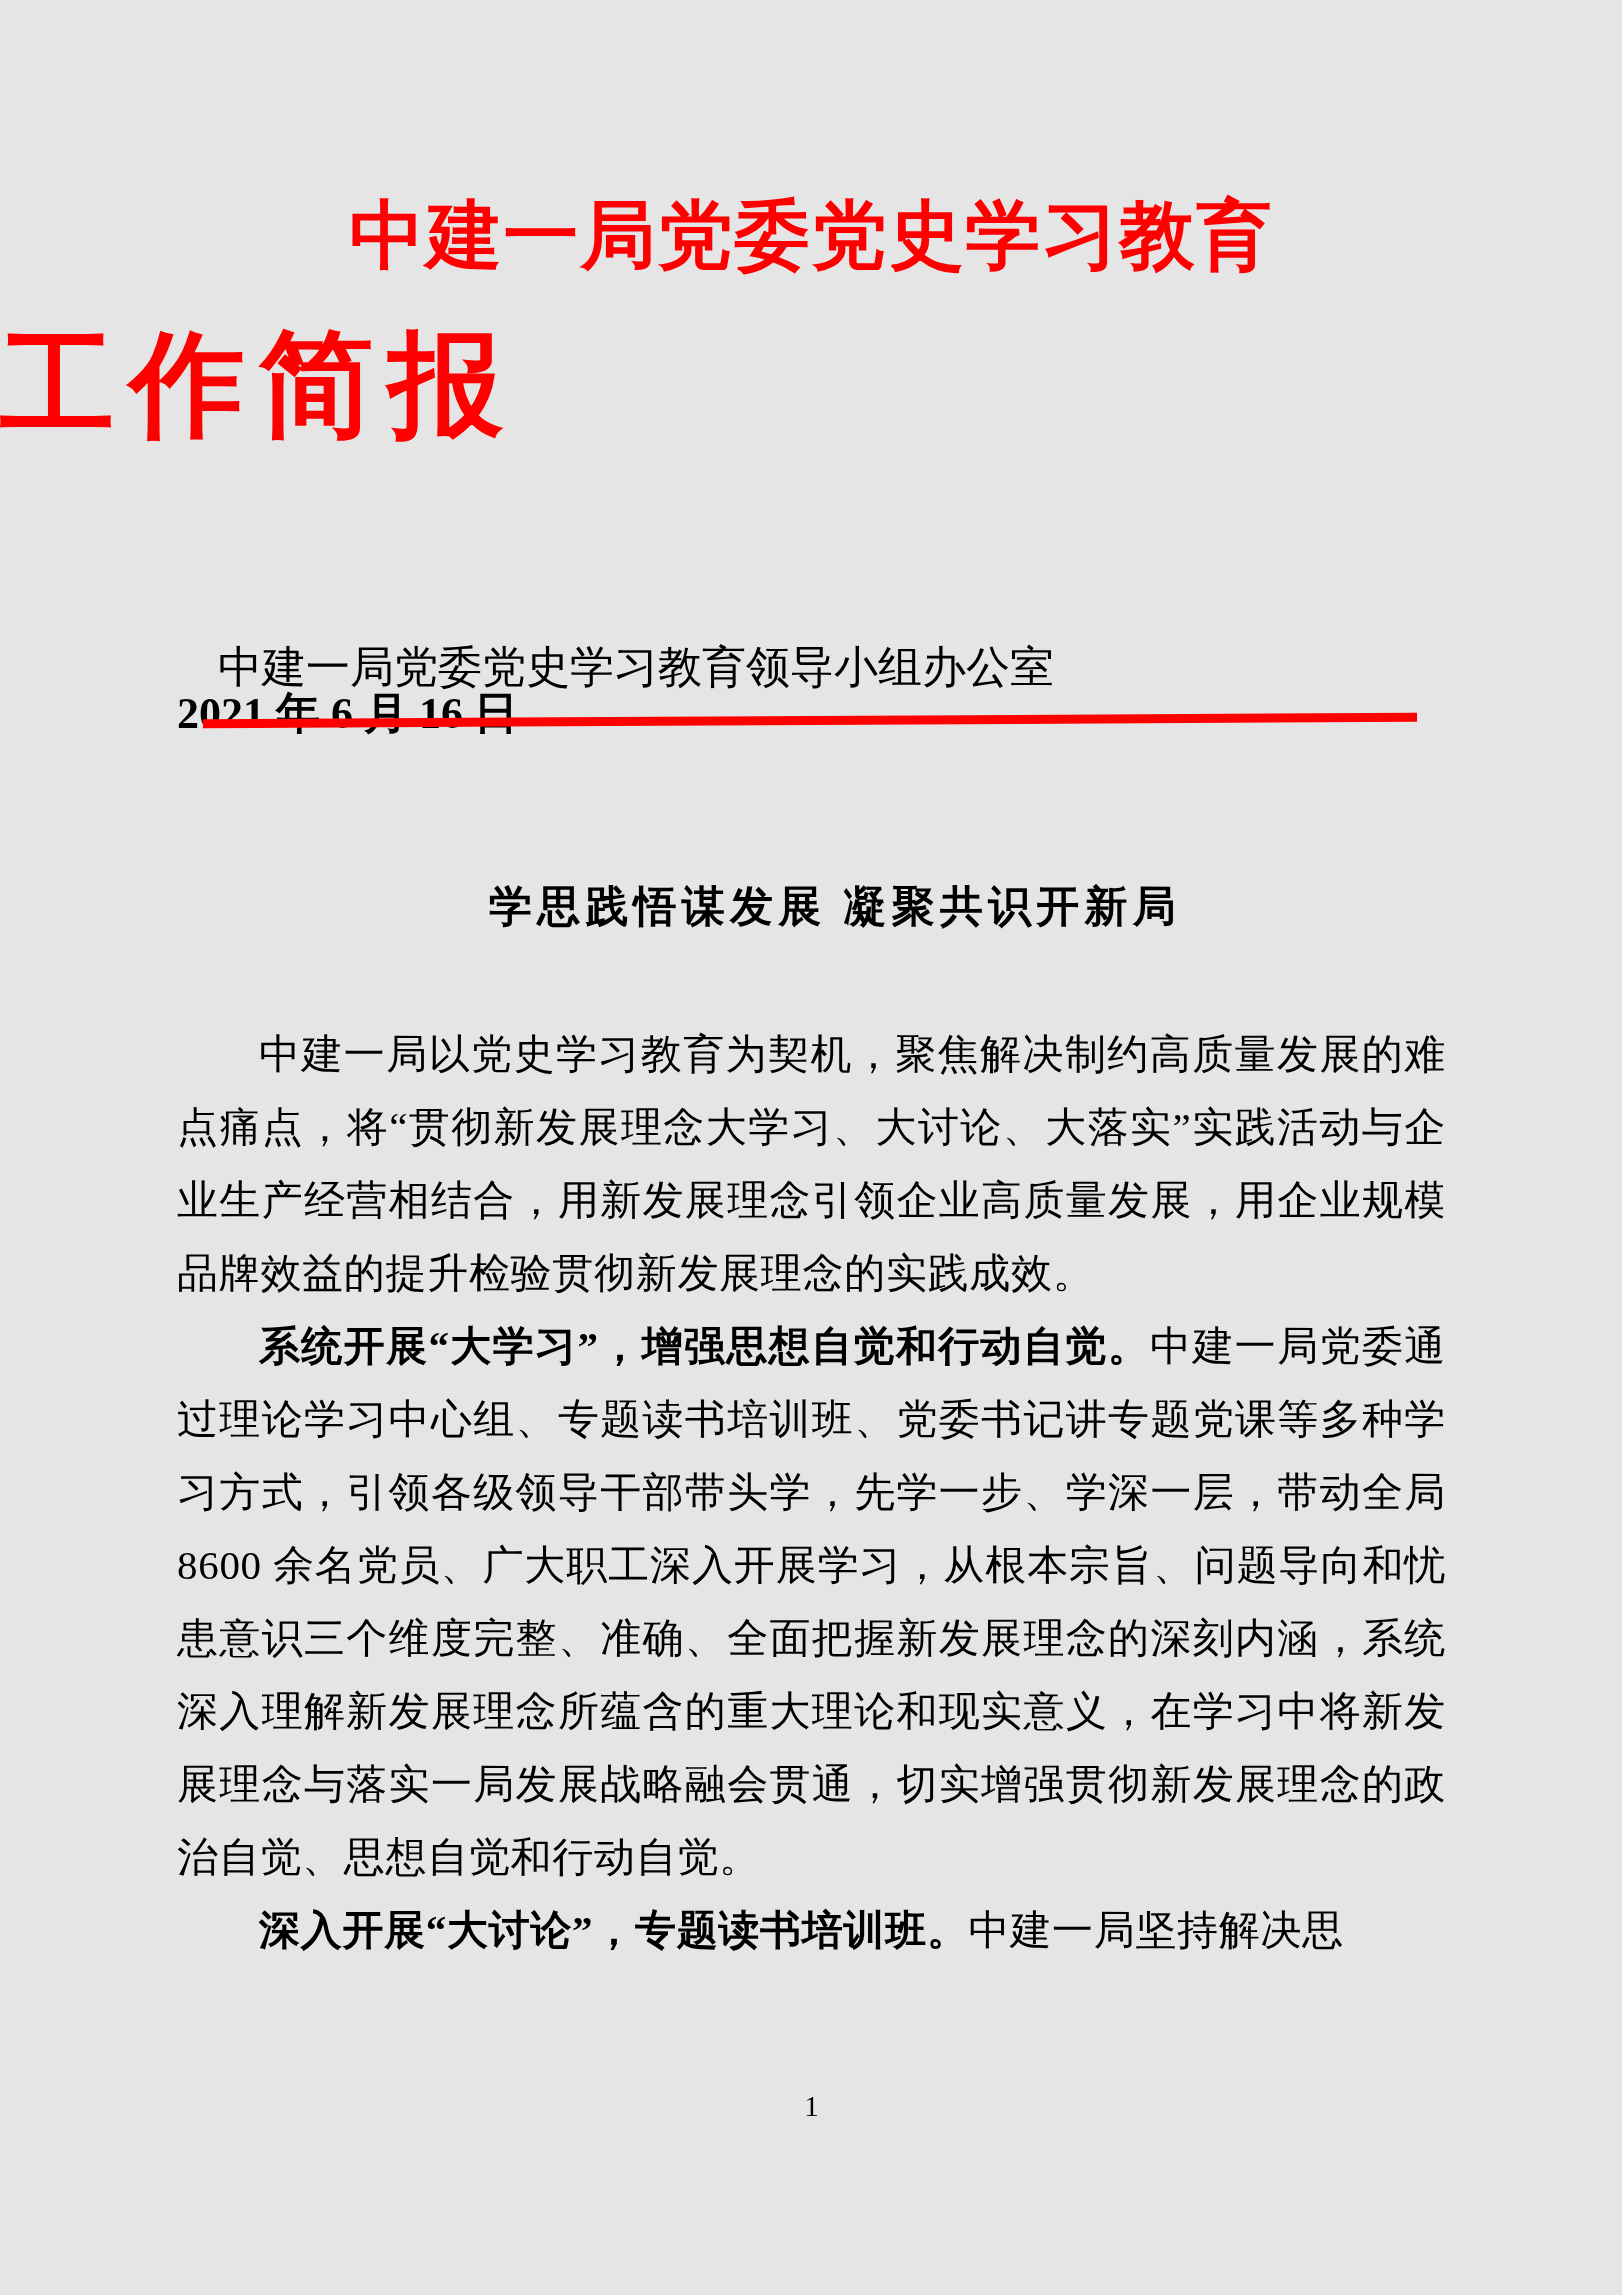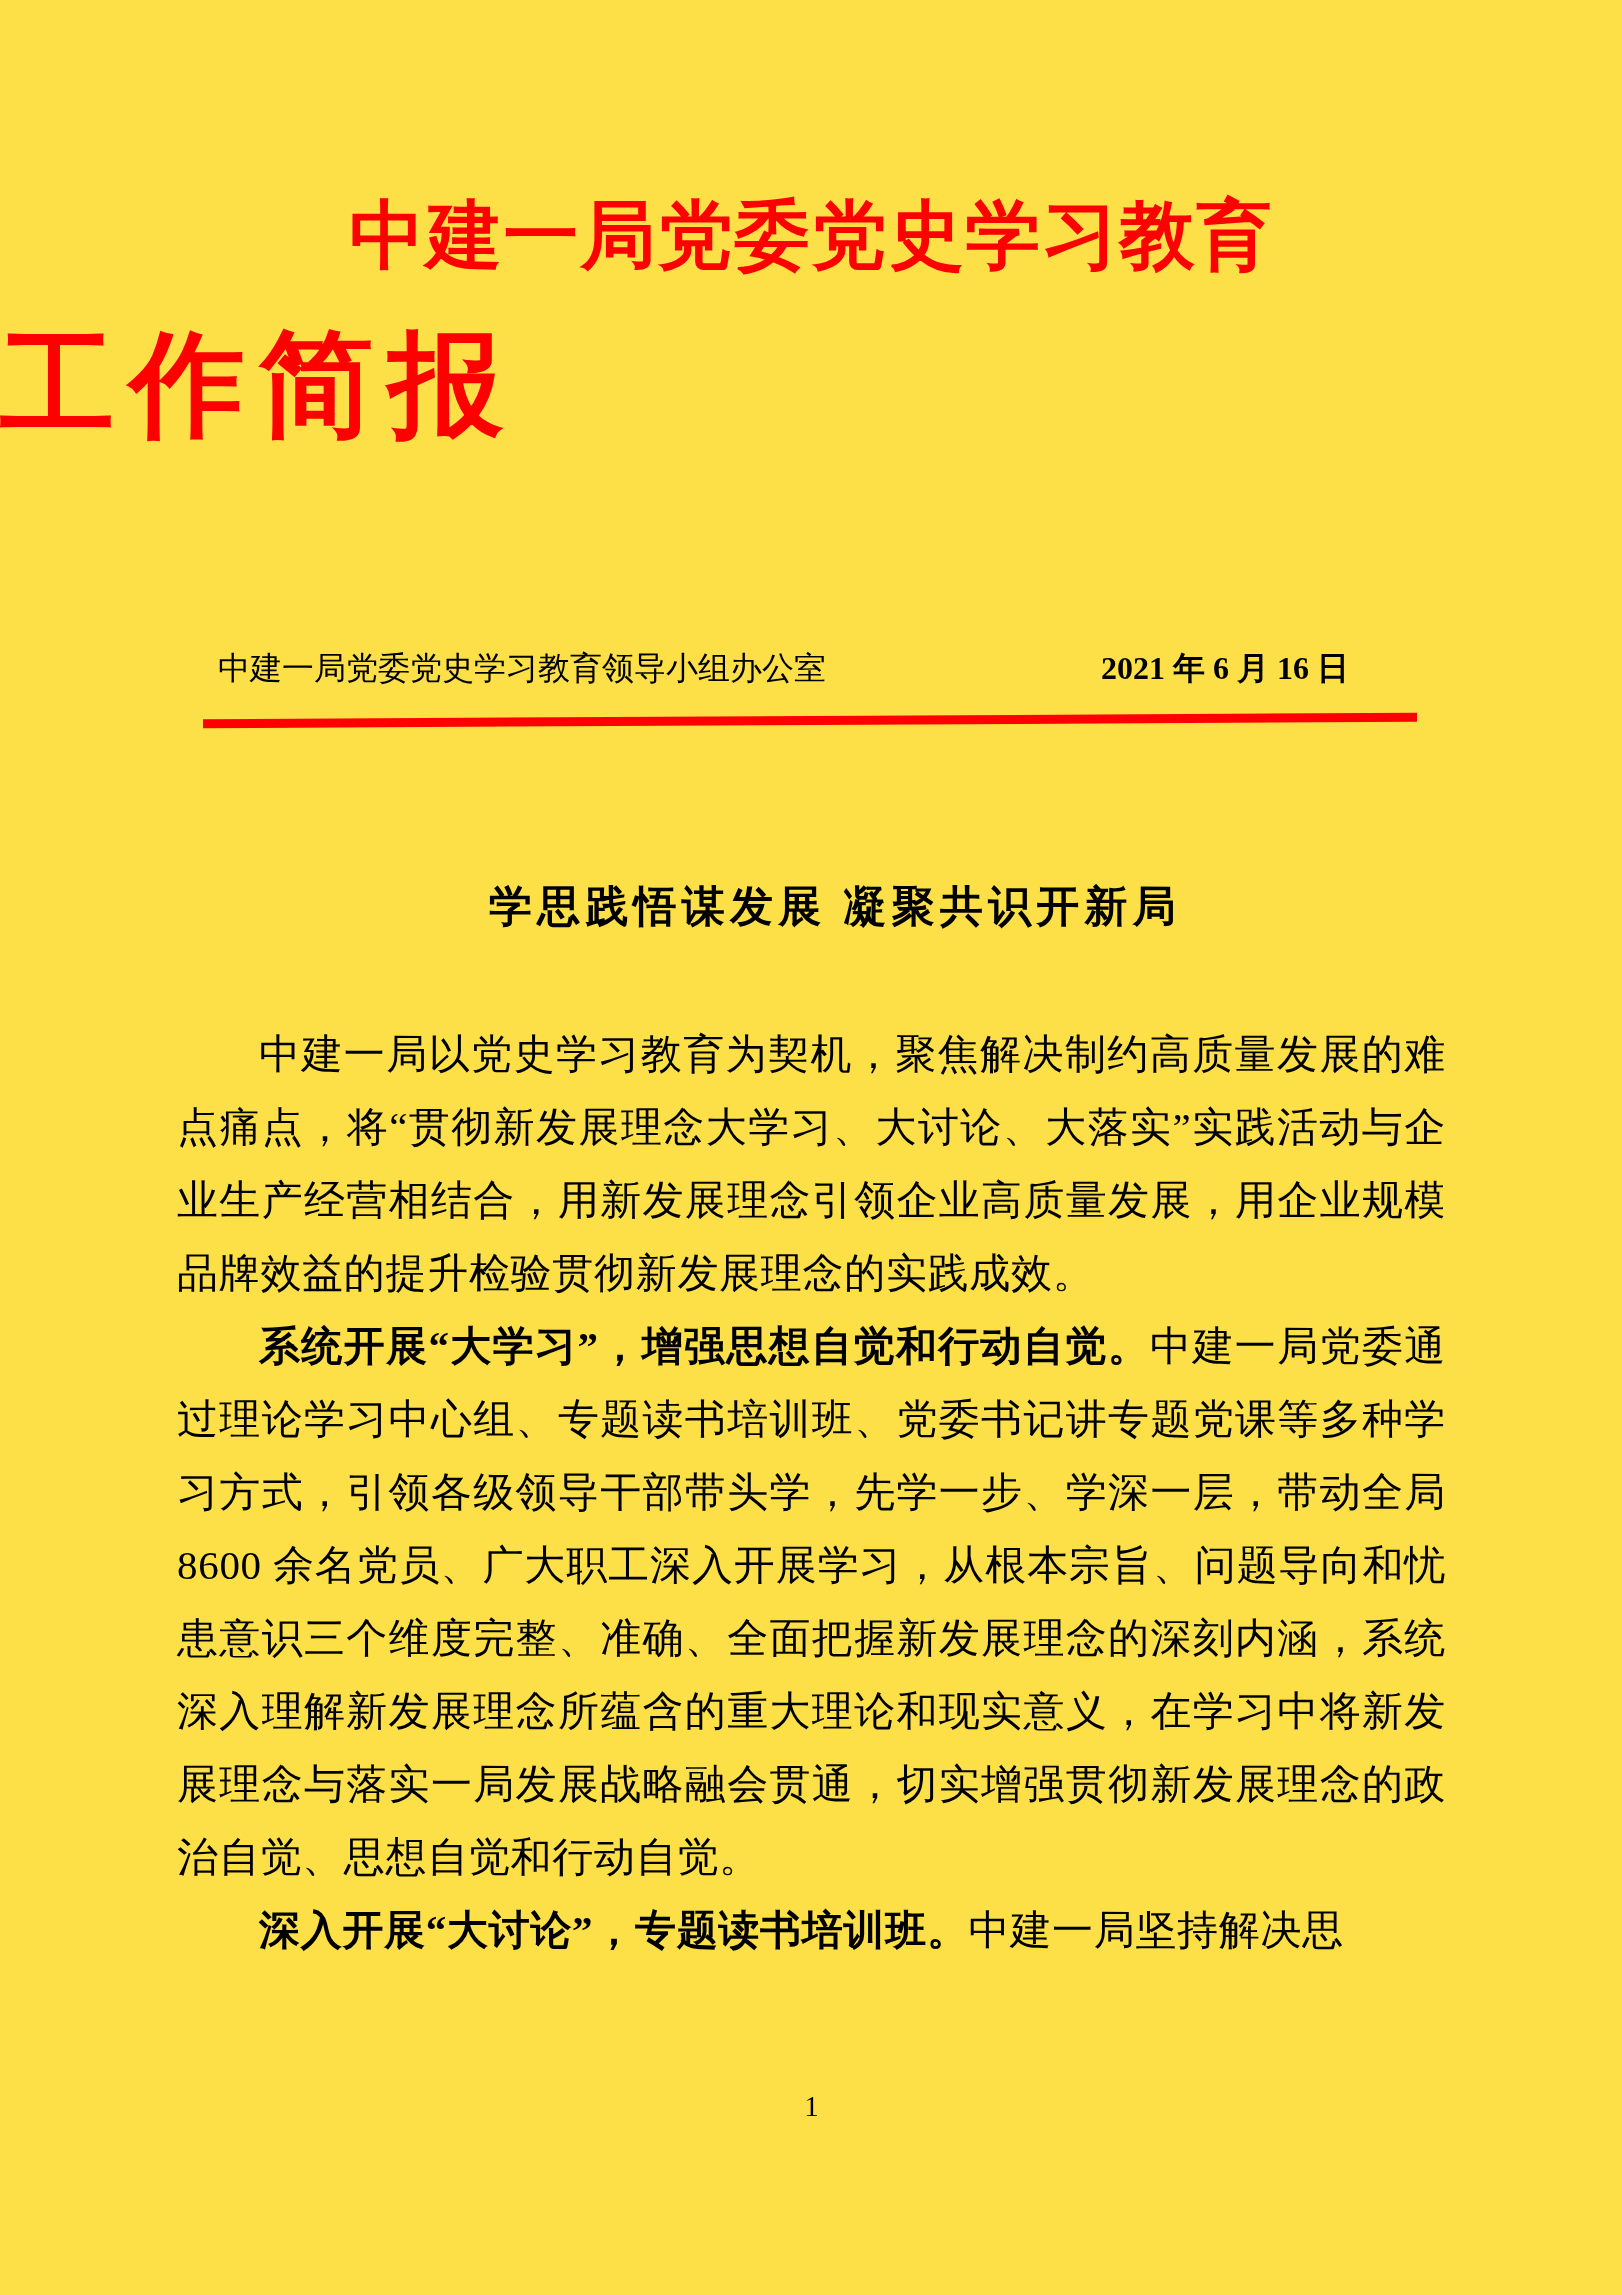--- a/index.html
+++ b/index.html
@@ -4,21 +4,21 @@
 <style>
   html, body {
     margin: 0;
     padding: 0;
     background: #ffffff;
   }
   .page {
     position: relative;
     width: 1623px;
     height: 2295px;
-    background: #fde047;
+    background: #e5e5e5;
     overflow: hidden;
     font-family: "Liberation Serif", "DejaVu Serif", serif;
     color: #000000;
   }
   .masthead-title1 {
     position: absolute;
     top: 193px;
     left: 0;
     right: 0;
     text-align: center;
@@ -57,22 +57,23 @@
   }
   .org-date-row {
     position: absolute;
     top: 645px;
     left: 177px;
     width: 1269px;
     padding-left: 0;
     display: flex;
     justify-content: space-between;
     box-sizing: border-box;
-    font-size: 32px;
+    font-size: 44px;
     line-height: 46px;
+    flex-direction: column;
   }
   .org-name { margin-left: 41px; white-space: nowrap; }
   .issue-date { margin-right: 97px; white-space: nowrap; font-weight: bold; }
   .red-rule {
     position: absolute;
     top: 716px;
     left: 203px;
     width: 1214px;
     height: 8.5px;
     background: #fe0000;

